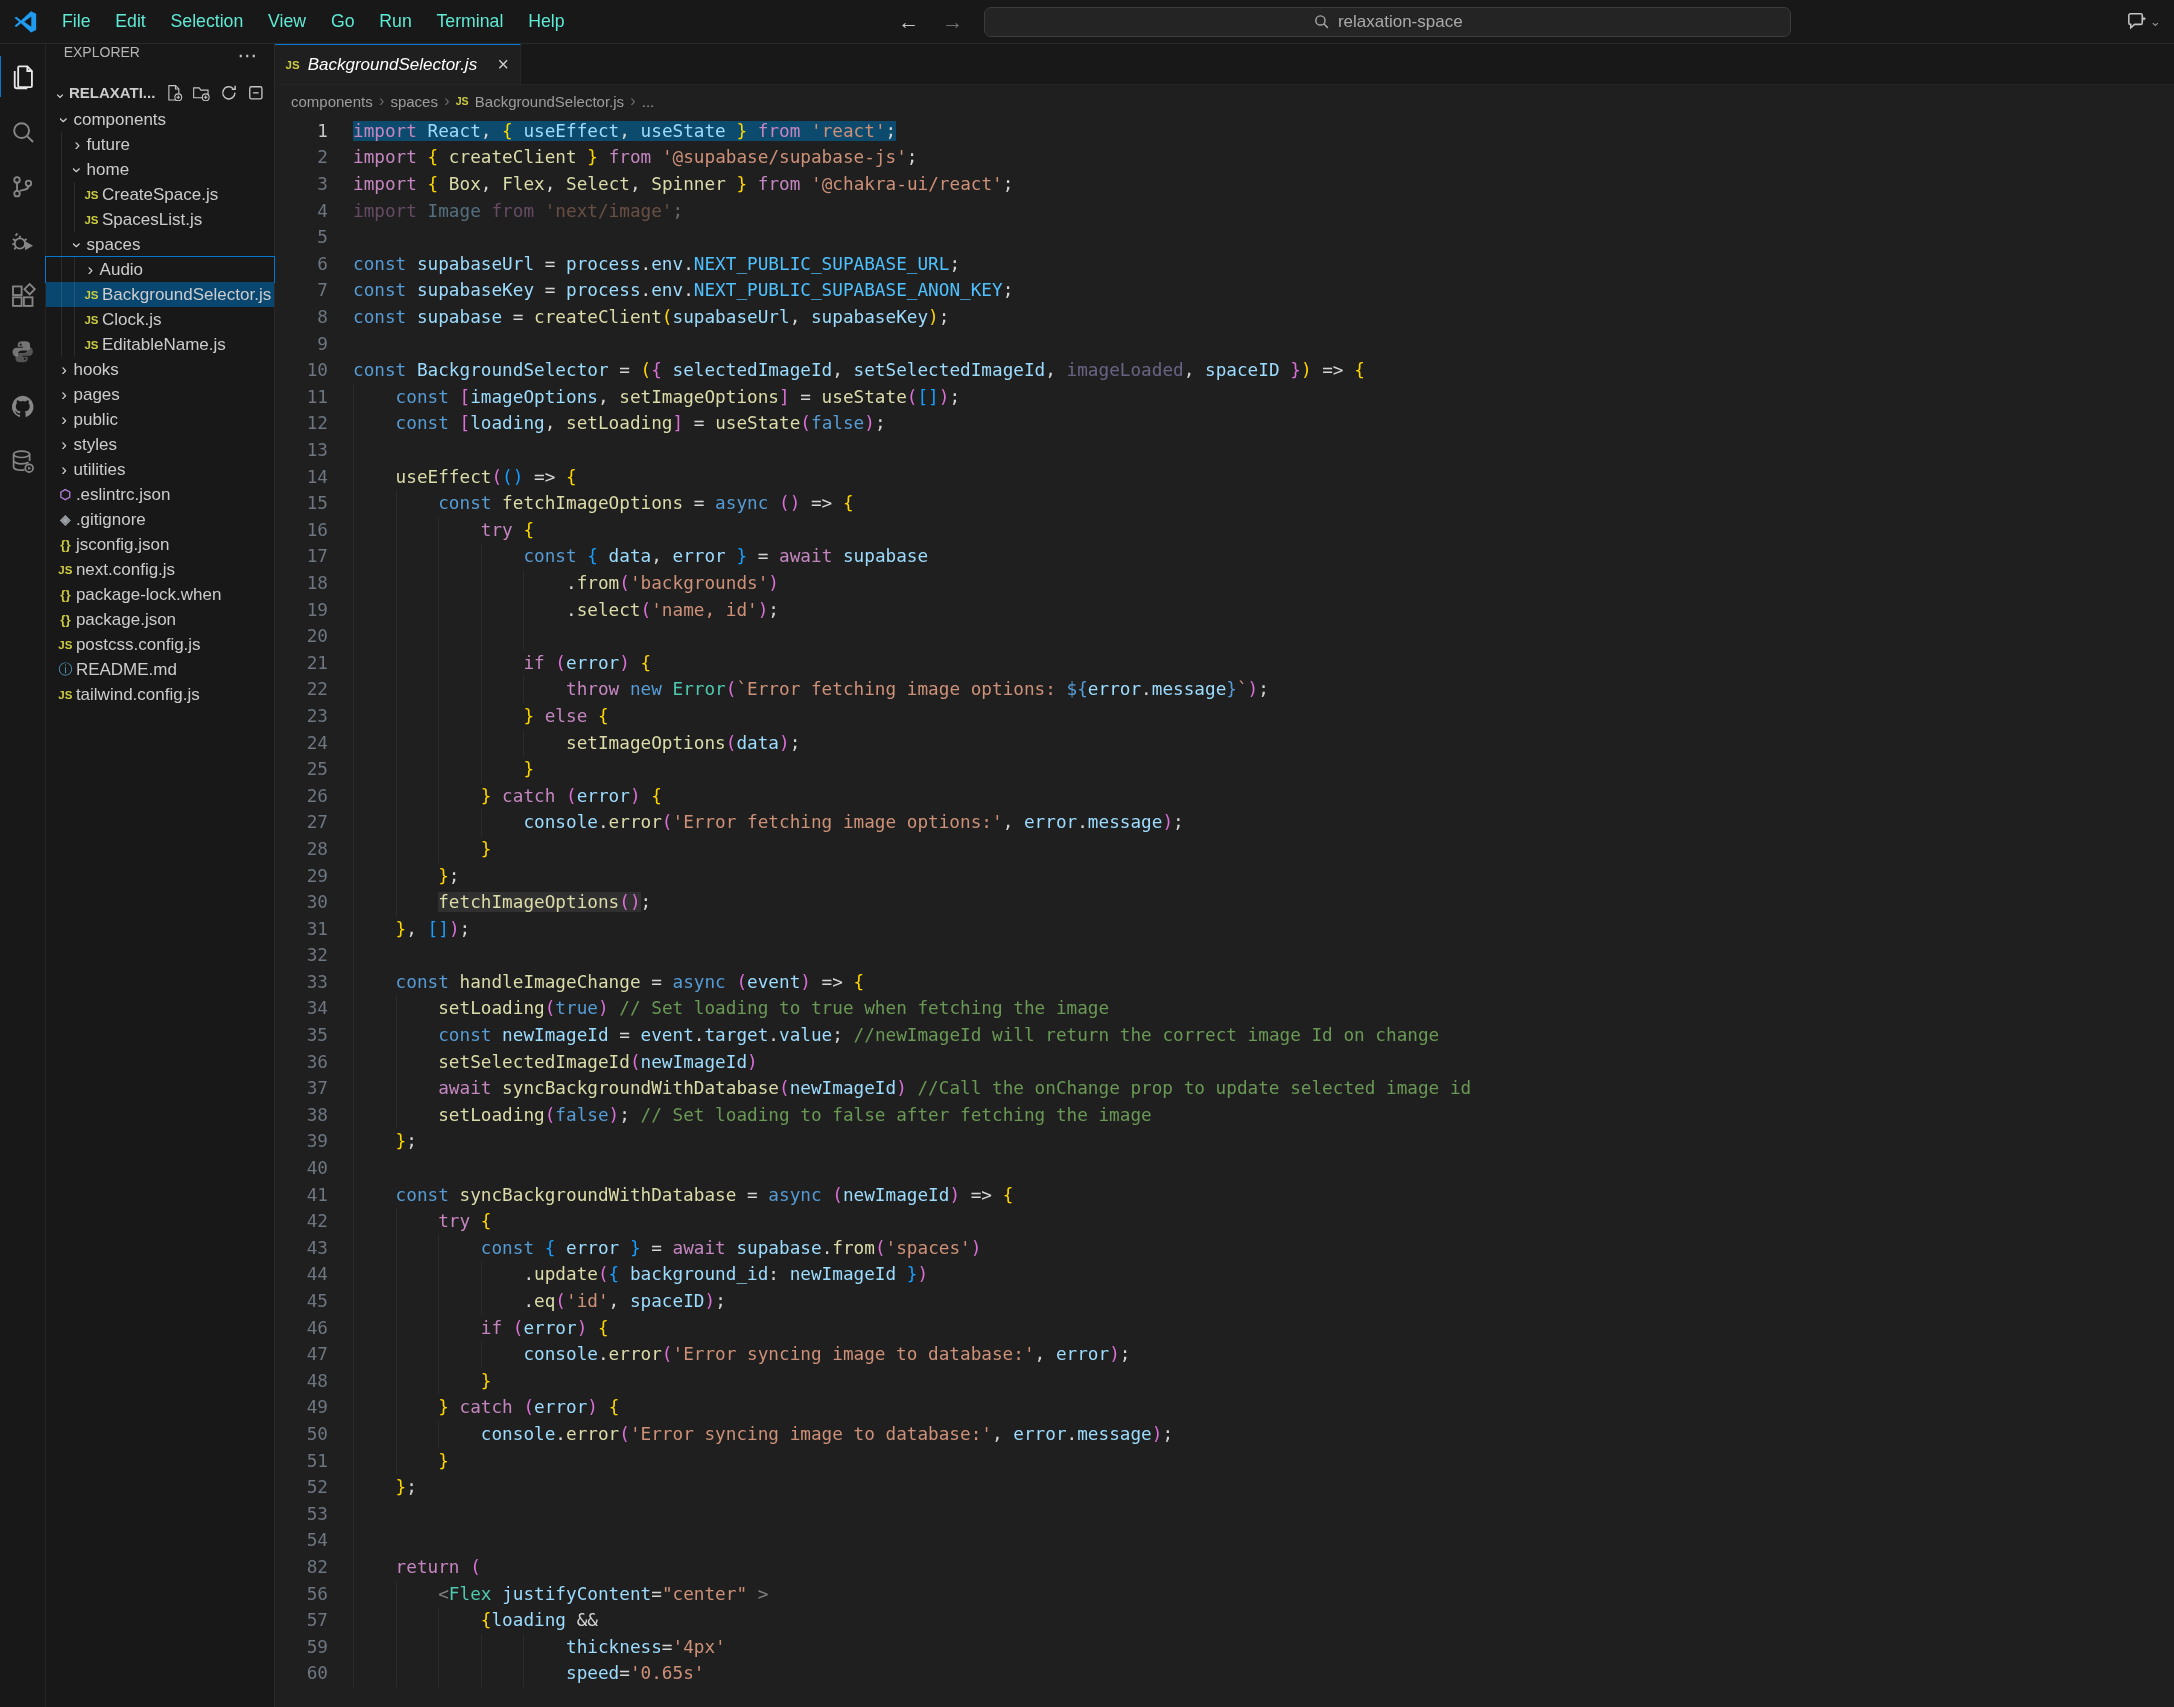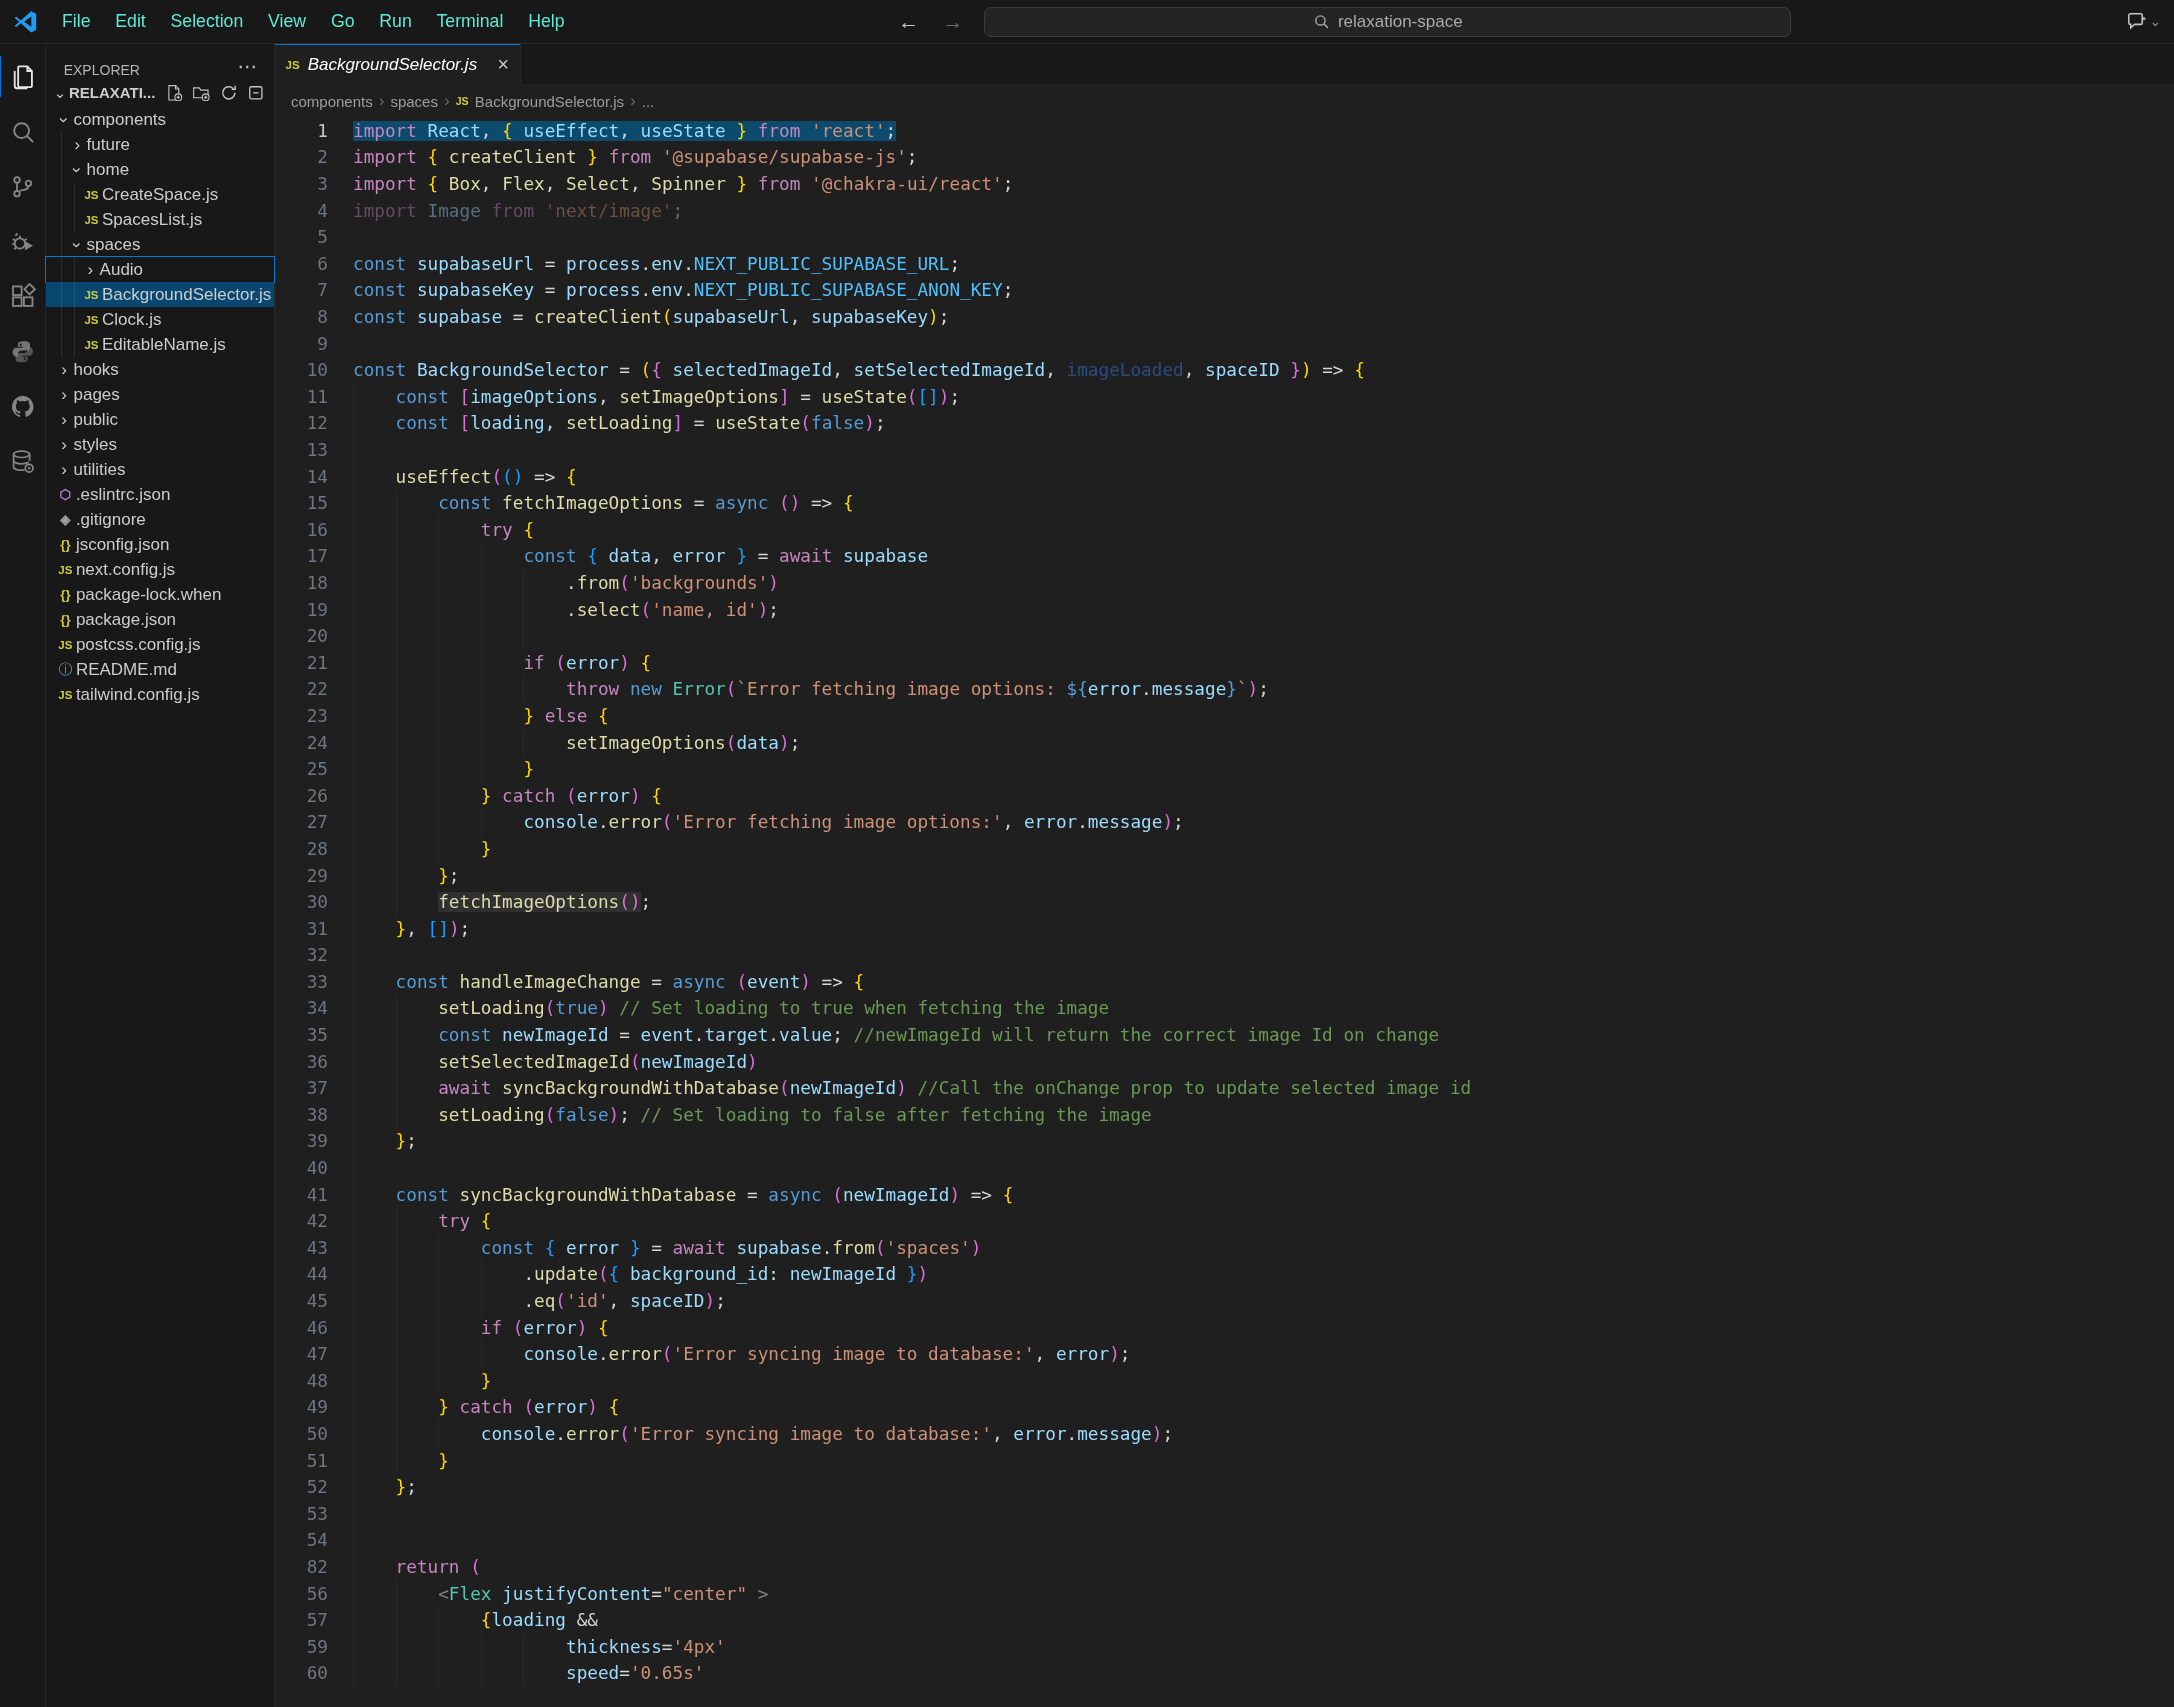--- a/index.html
+++ b/index.html
@@ -28,21 +28,21 @@
 
   .activitybar { width:46px; background:#181818; border-right:0.9px solid #252525; display:flex;
                  flex-direction:column; align-items:center; padding-top:5.3px; flex:none; }
   .ab-item { width:46px; height:55px; display:flex; align-items:center; justify-content:center;
              color:#868686; position:relative; cursor:pointer; }
   .ab-item svg { width:27.5px; height:27.5px; }
   .ab-item.active { color:#e7e7e7; }
   .ab-item.active::before { content:""; position:absolute; left:0; top:7px; bottom:7px; width:1.8px; background:#0078d4; }
 
   .sidebar { width:229px; background:#181818; border-right:0.9px solid #2a2a2a; flex:none; font-size:17px; }
-  .sb-head { height:34px; display:flex; align-items:flex-end; padding:0 16px 0 17.7px; color:#b5b5b5; font-size:14px; }
+  .sb-head { height:34px; display:flex; align-items:flex-start; padding:0 16px 0 17.7px; color:#b5b5b5; font-size:14px; }
   .sb-head .dots { margin-left:auto; font-size:19.5px; color:#c5c5c5; letter-spacing:0.9px; }
   .sb-section { height:29px; display:flex; align-items:center; font-weight:bold; font-size:15px; color:#cccccc; padding-left:5.3px; }
   .sb-section .chev { width:17.7px; text-align:center; font-weight:normal; }
   .sb-actions { margin-left:auto; display:flex; gap:9.8px; padding-right:8.9px; }
   .sb-actions span { width:17.7px; height:17.7px; color:#c5c5c5; }
   .sb-actions svg { width:17.7px; height:17.7px; }
 
   .tree { position:relative; }
   .trow { height:25px; display:flex; align-items:center; color:#cccccc; position:relative; cursor:pointer; }
   .trow.sel { background:#094771; }
@@ -78,21 +78,21 @@
   .ln { width:53px; text-align:right; color:#6e7681; flex:none; margin-right:25px; user-select:none; }
   .ln.on { color:#c6c6c6; }
   .code { position:relative; flex:1; min-width:0; }
   .g { position:absolute; top:0; bottom:0; width:0.9px; background:rgba(255,255,255,.055); }
   .line.dim .tk { opacity:.42; }
   .selbg { background:#0c4a6e; }
   .occ { background:rgba(255,255,255,.08); }
   .tk-k{color:#C586C0}.tk-b{color:#569CD6}.tk-v{color:#9CDCFE}.tk-f{color:#DCDCAA}
   .tk-s{color:#CE9178}.tk-c{color:#6A9955}.tk-t{color:#4EC9B0}.tk-n{color:#4FC1FF}
   .tk-p{color:#D4D4D4}.tk-g{color:#FFD700}.tk-m{color:#DA70D6}.tk-u{color:#179FFF}
-  .tk-a{color:#808080}.tk-dv{color:#3b82f6;opacity:.45}
+  .tk-a{color:#808080}.tk-dv{color:#c4b5fd;opacity:.45}
 </style>
 </head>
 <body>
 
 <div class="app">
 
   <div class="titlebar">
     <svg class="logo" viewBox="0 0 24 24">
       <path d="M17.2 2.9 8.1 11.2 3.9 7.9 2.2 8.8l4.3 3.7-4.3 3.7 1.7.9 4.2-3.3 9.1 8.3 4.6-2.2V5.1L17.2 2.9z" fill="#1f9cf0"></path>
       <path d="M17.4 7.6v9.3L11 12.3l6.4-4.7z" fill="#181818"></path>

